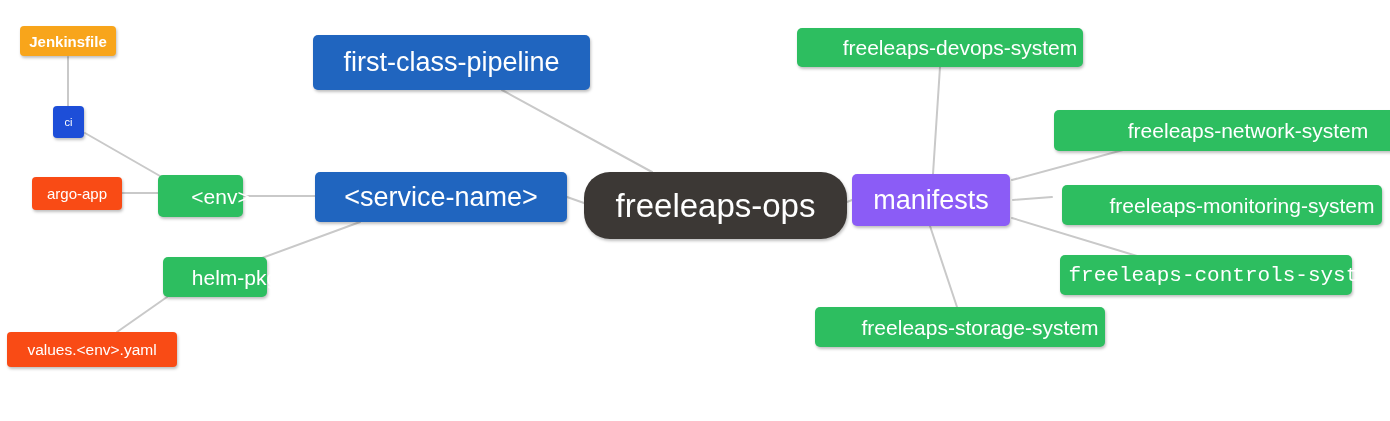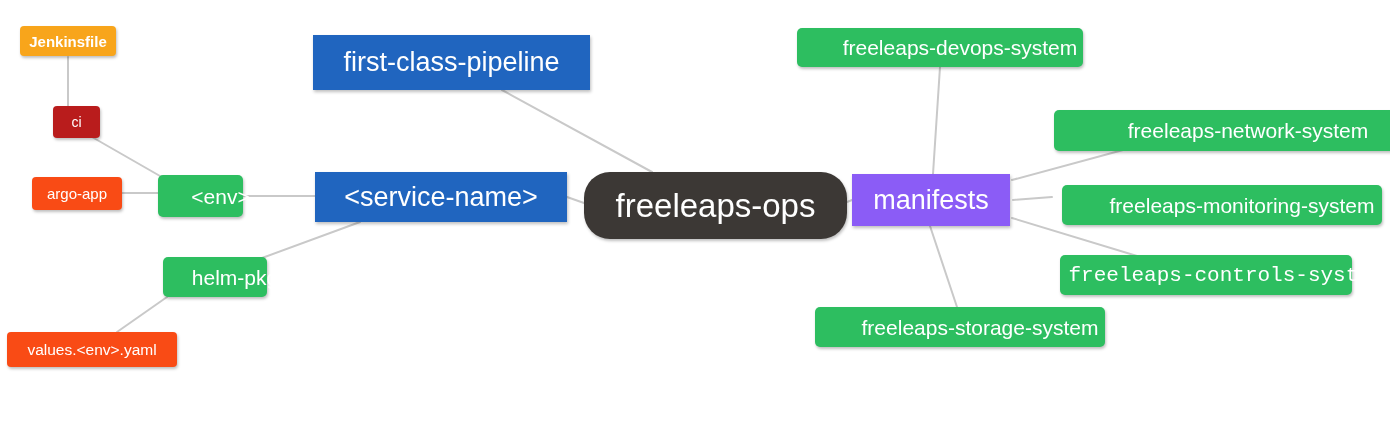--- a/index.html
+++ b/index.html
@@ -15,21 +15,21 @@
     position:absolute;
     display:flex;align-items:center;justify-content:center;
     color:#ffffff;
     white-space:nowrap;
     box-sizing:border-box;
     box-shadow:1px 2px 3px rgba(0,0,0,0.25);
     cursor:pointer;
     line-height:1;
   }
   .lvl-root{border-radius:6px;}
-  .lvl-branch{border-radius:0;}
+  .lvl-branch{border-radius:5px;}
   .lvl-leaf{border-radius:5px;padding-left:40px;}
   .lvl-accent{border-radius:4px;}
   .lvl-note{border-radius:4px;}
 </style>
 </head>
 <body>
 
 <div id="stage">
   <svg id="edges" xmlns="http://www.w3.org/2000/svg">
       <line x1="68" y1="57" x2="68" y2="106" stroke="#c9c9c9" stroke-width="2" stroke-linecap="round"></line>
@@ -52,17 +52,17 @@
     <div class="node lvl-branch" style="left: 313px; top: 35px; width: 277px; height: 55px; font-size: 27px; background: rgb(32, 101, 191);">first-class-pipeline</div>
     <div class="node lvl-branch" style="left: 315px; top: 172px; width: 252px; height: 50px; font-size: 27px; background: rgb(32, 101, 191);">&lt;service-name&gt;</div>
     <div class="node lvl-branch" style="left: 852px; top: 174px; width: 158px; height: 52px; font-size: 27px; background: #8b5cf6;">manifests</div>
     <div class="node lvl-leaf" style="left: 158px; top: 175px; width: 85px; height: 42px; font-size: 21px; background: rgb(45, 190, 96);">&lt;env&gt;</div>
     <div class="node lvl-leaf" style="left: 147px; top: 257px; width: 104px; height: 40px; font-size: 21px; background: rgb(45, 190, 96); margin-left: 16px;">helm-pkg</div>
     <div class="node lvl-leaf" style="left: 797px; top: 28px; width: 286px; height: 39px; font-size: 21px; background: rgb(45, 190, 96);">freeleaps-devops-system</div>
     <div class="node lvl-leaf" style="left: 1054px; top: 110px; width: 348px; height: 41px; font-size: 21px; background: rgb(45, 190, 96);">freeleaps-network-system</div>
     <div class="node lvl-leaf" style="left: 1052px; top: 185px; width: 320px; height: 40px; font-size: 21px; background: rgb(45, 190, 96); margin-left: 10px;">freeleaps-monitoring-system</div>
     <div class="node lvl-leaf" style="left: 1060px; top: 255px; width: 292px; height: 40px; font-size: 21px; background: rgb(45, 190, 96); font-family: Liberation Mono, monospace;">freeleaps-controls-system</div>
     <div class="node lvl-leaf" style="left: 815px; top: 307px; width: 290px; height: 40px; font-size: 21px; background: rgb(45, 190, 96);">freeleaps-storage-system</div>
-    <div class="node lvl-accent" style="left: 53px; top: 106px; width: 47px; height: 32px; font-size: 14px; background: #b91c1c;">ci</div>
+    <div class="node lvl-accent" style="left: 53px; top: 106px; width: 31px; height: 32px; font-size: 11px; background: #1d4ed8;">ci</div>
     <div class="node lvl-accent" style="left: 32px; top: 177px; width: 90px; height: 33px; font-size: 15px; background: rgb(249, 75, 21);">argo-app</div>
     <div class="node lvl-accent" style="left: 7px; top: 332px; width: 170px; height: 35px; font-size: 15.5px; background: rgb(249, 75, 21);">values.&lt;env&gt;.yaml</div>
     <div class="node lvl-note" style="left: 20px; top: 26px; width: 96px; height: 30px; font-size: 15px; background: rgb(248, 165, 27); font-weight: bold;">Jenkinsfile</div>
   </div>
 
 </body></html>

